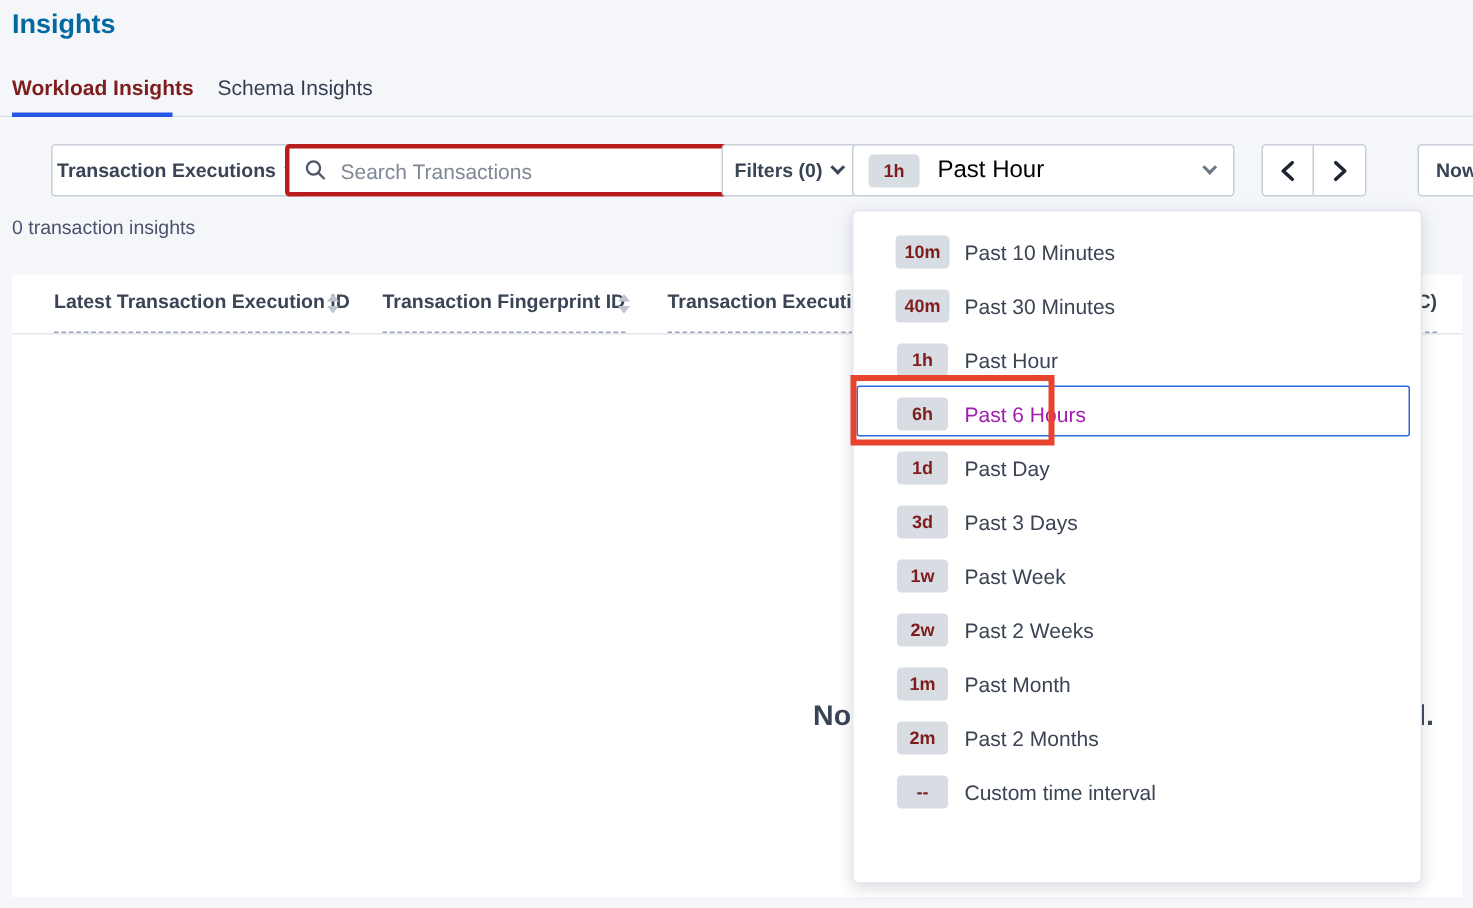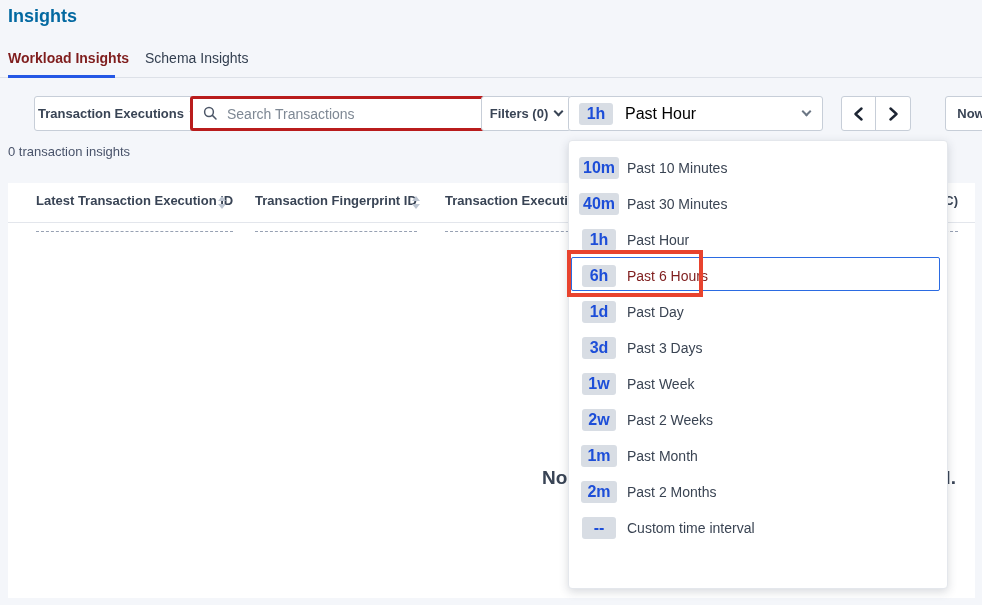--- a/index.html
+++ b/index.html
@@ -19,43 +19,43 @@
   .btn { position: absolute; top: 96px; height: 35px; background: #fff; border: 1px solid #c7ced8; border-radius: 3px; font-family: "Liberation Sans", sans-serif; font-size: 13px; font-weight: bold; color: #394455; display: flex; align-items: center; justify-content: center; gap: 7px; cursor: pointer; margin-left: 26px; }
   .chev { width: 7px; height: 7px; border-right: 2px solid #394455; border-bottom: 2px solid #394455; transform: rotate(45deg); margin-top: -4px; }
   .chev.gray { border-color: #6b7684; }
   .btn-type { left: 8px; width: 168px; }
   .searchbox { position: absolute; left: 190px; top: 96px; width: 295px; height: 35px; background: #fff; border: 3px solid #b91c1c; border-radius: 3px; display: flex; align-items: center; padding: 0 10px; gap: 9px; }
   .searchbox input { border: none; outline: none; flex: 1; font-family: "Liberation Sans", sans-serif; font-size: 14px; color: #394455; background: transparent; }
   .searchbox input::placeholder { color: #7e8894; }
   .btn-filters { left: 455px; width: 90px; }
   .time-select { position: absolute; left: 568px; top: 96px; width: 255px; height: 35px; background: #fff; border: 1px solid #c7ced8; border-radius: 3px; display: flex; align-items: center; padding: 0 12px 0 10px; gap: 12px; cursor: pointer; }
   .time-select .chev { margin-left: auto; }
-  .badge { display: inline-flex; align-items: center; justify-content: center; min-width: 34px; height: 22px; padding: 0 6px; background: #d8dde4; border-radius: 3px; font-size: 16px; font-weight: bold; color: #1d4ed8; }
+  .badge { display: inline-flex; align-items: center; justify-content: center; min-width: 34px; height: 22px; padding: 0 6px; background: #d8dde4; border-radius: 3px; font-size: 12px; font-weight: bold; color: #7f1d1d; }
   .arrow-group { position: absolute; left: 841px; top: 96px; width: 70px; height: 35px; background: #fff; border: 1px solid #c7ced8; border-radius: 3px; display: flex; }
   .arrow-btn { width: 50%; display: flex; align-items: center; justify-content: center; cursor: pointer; background: transparent; border: none; }
   .arrow-btn:first-child { border-right: 1px solid #c7ced8; }
   .btn-now { left: 919px; width: 52px; }
 
   .summary-text { left: 8px; top: 144px; font-size: 13px; color: #49536a; }
 
   
   .card { left: 8px; top: 183px; width: 967px; height: 415px; background: #fff; }
-  .th { position: absolute; top: 193px; font-size: 13px; font-weight: bold; color: #394455; border-bottom: 1px dashed #97a1b3; padding-bottom: 23px; white-space: nowrap; cursor: pointer; }
+  .th { position: absolute; top: 193px; font-size: 13px; font-weight: bold; color: #394455; border-bottom: 1px dashed #97a1b3; padding-bottom: 13px; white-space: nowrap; cursor: pointer; }
   .sort-icon { position: absolute; top: 196px; width: 8px; display: flex; flex-direction: column; align-items: center; gap: 3px; cursor: pointer; }
   .sort-icon .tri-up { width: 0; height: 0; border-left: 4px solid transparent; border-right: 4px solid transparent; border-bottom: 5px solid #bcc4d0; }
   .sort-icon .tri-down { width: 0; height: 0; border-left: 4px solid transparent; border-right: 4px solid transparent; border-top: 5px solid #bcc4d0; }
   .header-divider { left: 8px; top: 222px; width: 967px; height: 1px; background: #e3e6ec; }
   .empty-message { top: 467px; left: 749px; transform: translateX(-50%); font-size: 19px; font-weight: bold; color: #394455; white-space: nowrap; }
 
   
   .dropdown { position: absolute; left: 568px; top: 140px; width: 380px; height: 449px; background: #fff; border: 1px solid #e4e7ec; border-radius: 4px; box-shadow: 0 3px 10px rgba(40,50,70,0.18); padding-top: 9px; z-index: 10; }
-  .dd-item { height: 36px; display: flex; align-items: center; padding-left: 10px; cursor: pointer; }
+  .dd-item { height: 36px; display: flex; align-items: center; padding-left: 10px; cursor: pointer; margin-left: 16px; }
   .dd-badge-slot { width: 40px; display: flex; justify-content: center; }
   .dd-label { margin-left: 8px; font-size: 14px; color: #3a4453; }
-  .dd-item.focused .dd-label { color: #7f1d1d; }
+  .dd-item.focused .dd-label { color: #a21caf; }
   .focus-ring { left: 571px; top: 257px; width: 369px; height: 34px; border: 1px solid #2b6be2; border-radius: 2px; z-index: 11; pointer-events: none; }
   .red-box { left: 567px; top: 250px; width: 136px; height: 47px; border: 4px solid #e8432e; z-index: 12; pointer-events: none; }
 </style>
 </head>
 <body>
 
 <div class="abs page-title">Insights</div>
 
 <div class="abs tabs">
   <div class="tab tab-active">

